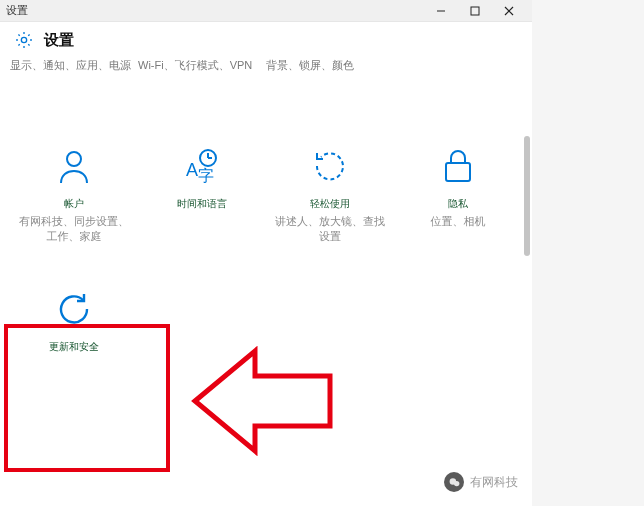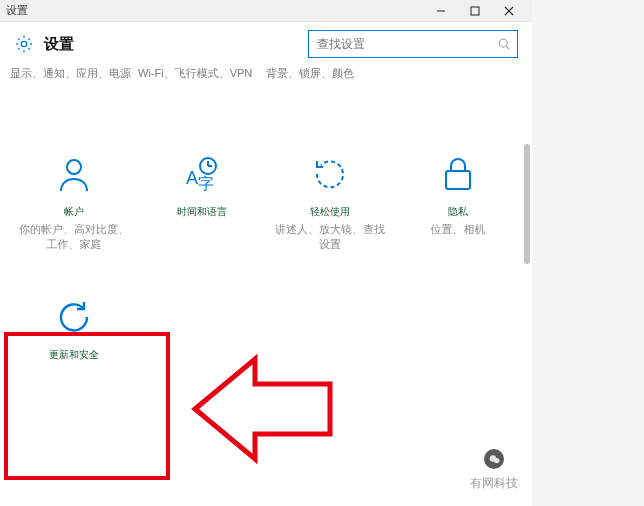--- a/index.html
+++ b/index.html
@@ -163,21 +163,20 @@
   
   .watermark {
     position: absolute;
     right: 14px;
     bottom: 14px;
     display: flex;
     align-items: center;
     gap: 6px;
     color: #9a9a9a;
     font-size: 12px;
-    flex-direction: column;
   }
   .watermark .wm-badge {
     width: 20px; height: 20px;
     border-radius: 50%;
     background: #5a5a5a;
     display: flex; align-items: center; justify-content: center;
   }
 </style>
 </head>
 <body>
@@ -207,29 +206,20 @@
 
   <div class="header">
     <div class="gear">
       <svg width="20" height="20" viewBox="0 0 24 24" fill="none" stroke="#0078d7" stroke-width="1.6">
         <circle cx="12" cy="12" r="3.2"></circle>
         <path d="M12 2.5v2.2M12 19.3v2.2M21.5 12h-2.2M4.7 12H2.5M18.7 5.3l-1.6 1.6M6.9 17.1l-1.6 1.6M18.7 18.7l-1.6-1.6M6.9 6.9L5.3 5.3"></path>
       </svg>
     </div>
     <div class="header-title">设置</div>
     <div class="header-spacer"></div>
-    <div class="searchbox">
-      <input type="text" placeholder="查找设置" style="">
-      <div class="search-icn">
-        <svg width="14" height="14" viewBox="0 0 16 16" fill="none" stroke="#9aa" stroke-width="1.3">
-          <circle cx="7" cy="7" r="4.5"></circle>
-            <line x1="10.5" y1="10.5" x2="14" y2="14"></line>
-        </svg>
-      </div>
-    </div>
   </div>
 
   <div class="main">
 
     <div class="toprow">
       <div class="col">
         <div class="cat-lbl">显示、通知、应用、电源</div>
       </div>
       <div class="col">
         <div class="cat-lbl">Wi-Fi、飞行模式、VPN</div>
@@ -242,21 +232,21 @@
     <div class="grid row-mid">
 
       <div class="cell">
         <div class="ico">
           <svg width="40" height="40" viewBox="0 0 40 40" fill="none" stroke="#0078d7" stroke-width="2">
             <circle cx="20" cy="13" r="7"></circle>
             <path d="M7 37c0-8 6-12 13-12s13 4 13 12"></path>
           </svg>
         </div>
         <div class="cat-title">帐户</div>
-        <div class="cat-sub">你的帐户、高对比度、工作、家庭</div>
+        <div class="cat-sub">有网科技、同步设置、工作、家庭</div>
       </div>
 
       <div class="cell">
         <div class="ico">
           <svg width="44" height="44" viewBox="0 0 44 44" fill="none" stroke="#0078d7" stroke-width="2">
             <circle cx="28" cy="14" r="8"></circle>
             <line x1="28" y1="14" x2="28" y2="9"></line>
               <line x1="28" y1="14" x2="32" y2="14"></line>
             <text x="6" y="32" font-size="18" fill="#0078d7" stroke="none" font-family="inherit">A</text>
             <text x="18" y="37" font-size="16" fill="#0078d7" stroke="none" font-family="inherit">字</text>

